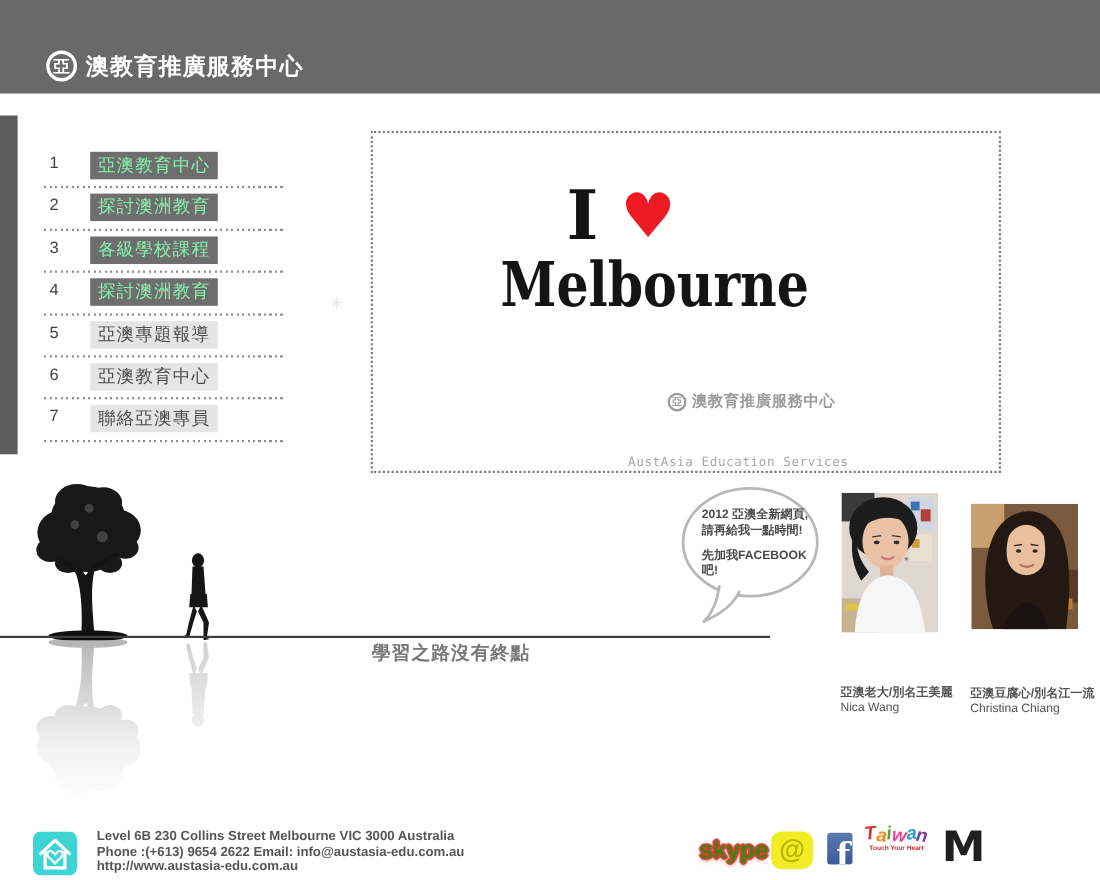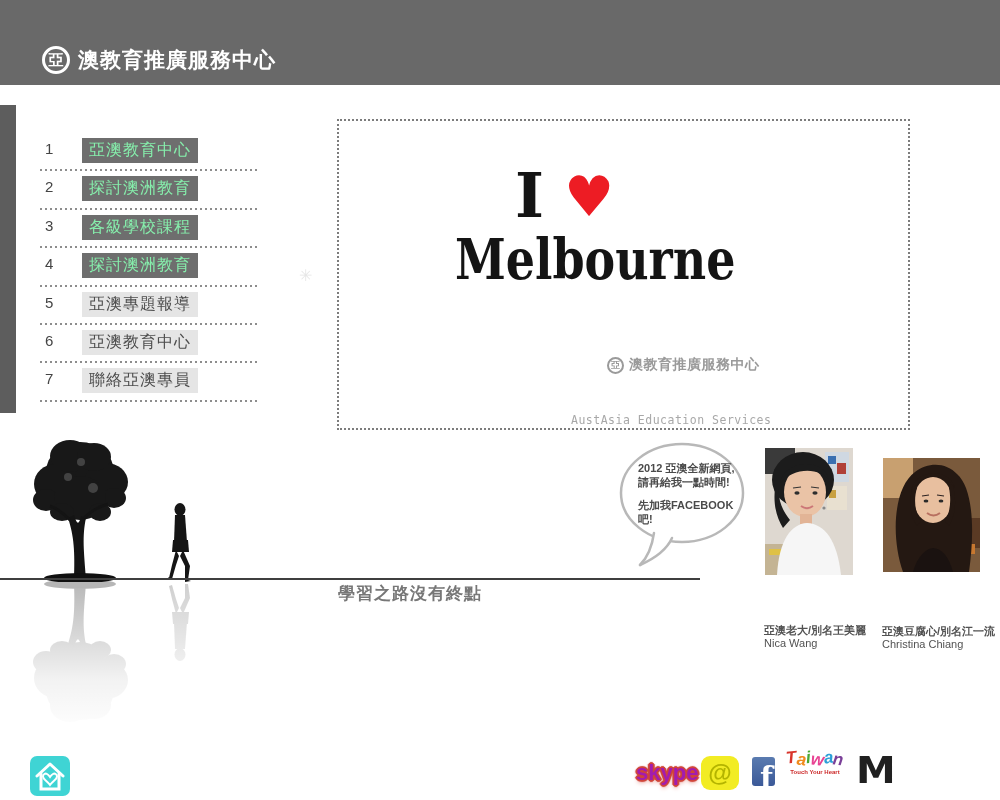--- a/index.html
+++ b/index.html
@@ -73,21 +73,21 @@
   .caption1 { left:764px; top:580px; }
   .caption2 { left:882px; top:581px; }
 
   
   .house-icon { position:absolute; left:30px; top:756px; width:40px; height:40px; }
   .footer-address { position:absolute; left:88px; top:754px; font-size:12px; font-weight:bold;
     color:#565656; line-height:13.5px; }
   .footer-address .addr-link { cursor:pointer; }
 
   .skype-logo { position:absolute; left:636px; top:760px; font-size:22px; font-weight:bold; cursor:pointer;
-    color:#a21caf; letter-spacing:0px;
+    color:#4d7c0f; letter-spacing:0px;
     text-shadow:-1px -1px 0 #d0453a, 1px -1px 0 #d0453a, -1px 1px 0 #d0453a, 1px 1px 0 #d0453a,
       -2px 0 1px #d0453a, 2px 0 1px #d0453a, 0 2px 1px #d0453a, 0 -2px 1px #d0453a, 0 3px 4px #e8a49c; }
   .at-icon { position:absolute; left:701px; top:756px; width:38px; height:34px; background:#f2ec24;
     border-radius:9px; display:flex; align-items:center; justify-content:center; cursor:pointer;
     color:#b4b400; font-size:24px; font-weight:bold; }
   .fb-icon { position:absolute; left:752px; top:757px; width:23px; height:29px; border-radius:3px;
     background:linear-gradient(to bottom,#5a7bb0,#3b5998); overflow:hidden; cursor:pointer; }
   .fb-icon span { position:absolute; right:2px; bottom:-9px; color:#fff; font-size:30px; font-weight:bold;
     font-family:"DejaVu Serif", serif; }
   .taiwan-logo { position:absolute; left:785px; top:750px; width:60px; cursor:pointer; text-align:center; }
@@ -307,20 +307,25 @@
   </div>
 
   <div class="house-icon">
     <svg viewBox="0 0 40 40" width="40" height="40">
       <rect width="40" height="40" rx="7" fill="#3fd4d4"></rect>
       <path d="M7,20 L20,8 L33,20" stroke="#fff" stroke-width="3" fill="none" stroke-linecap="round" stroke-linejoin="round"></path>
       <path d="M11,18 L11,33 L29,33 L29,18" stroke="#fff" stroke-width="3" fill="none" stroke-linecap="round"></path>
       <path d="M20,29 C16.5,24.5 13,23.5 13,20.5 C13,18.2 15.2,17 17,18 C18.5,18.9 20,21 20,21 C20,21 21.5,18.9 23,18 C24.8,17 27,18.2 27,20.5 C27,23.5 23.5,24.5 20,29 Z" stroke="#fff" stroke-width="2" fill="none"></path>
     </svg>
   </div>
+  <div class="footer-address">
+    <div>Level 6B 230 Collins Street Melbourne VIC 3000 Australia</div>
+    <div>Phone :(+613) 9654 2622 Email: info@austasia-edu.com.au</div>
+    <div class="addr-link">http://www.austasia-edu.com.au</div>
+  </div>
 
   <div class="skype-logo">skype</div>
   <div class="at-icon">
     <span>@</span>
   </div>
   <div class="fb-icon">
     <span>f</span>
   </div>
   <div class="taiwan-logo">
     <div class="taiwan-letters"><span style="color: rgb(216, 52, 44);">T</span><span style="color: rgb(240, 140, 30);">a</span><span style="color: rgb(74, 168, 50);">i</span><span style="color: rgb(232, 67, 147);">w</span><span style="color: rgb(45, 159, 216);">a</span><span style="color: rgb(122, 63, 152);">n</span></div>

